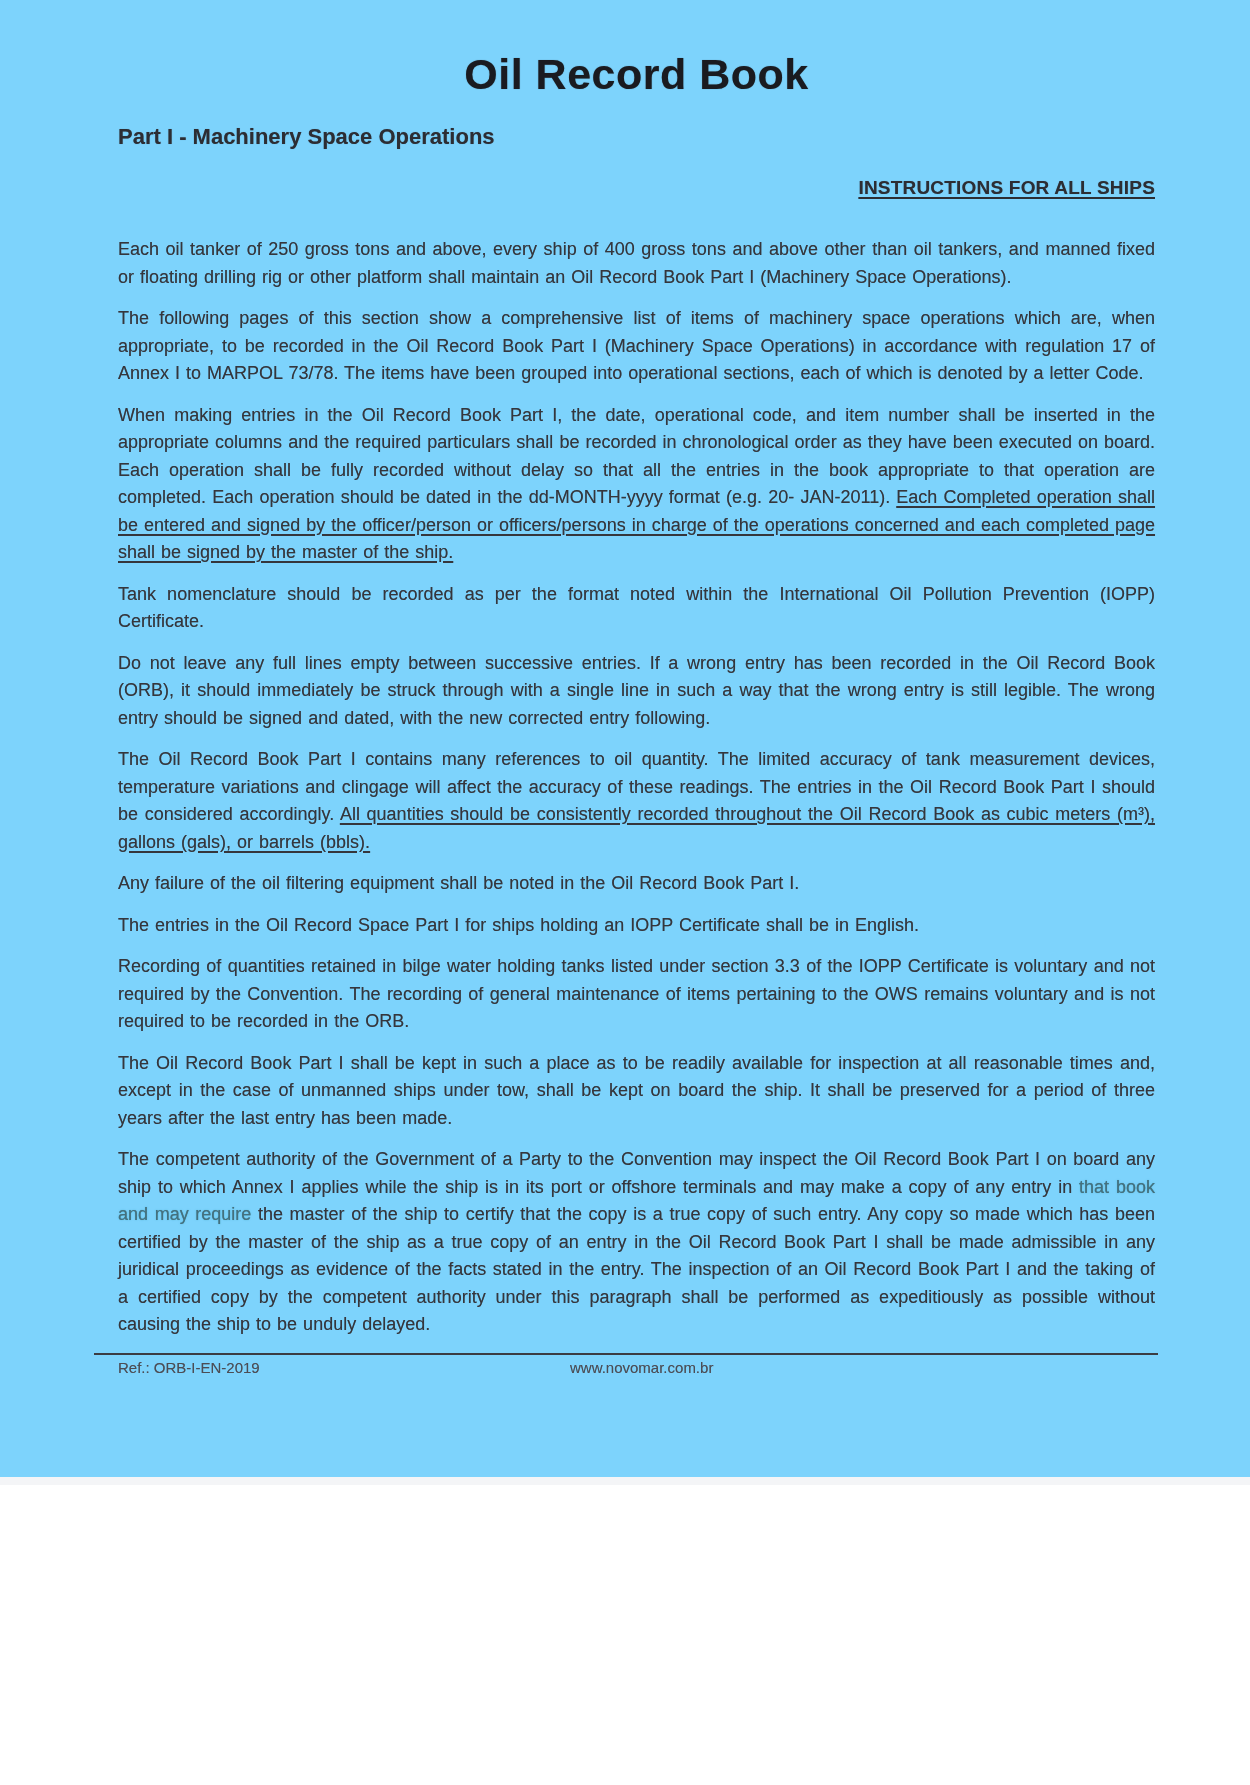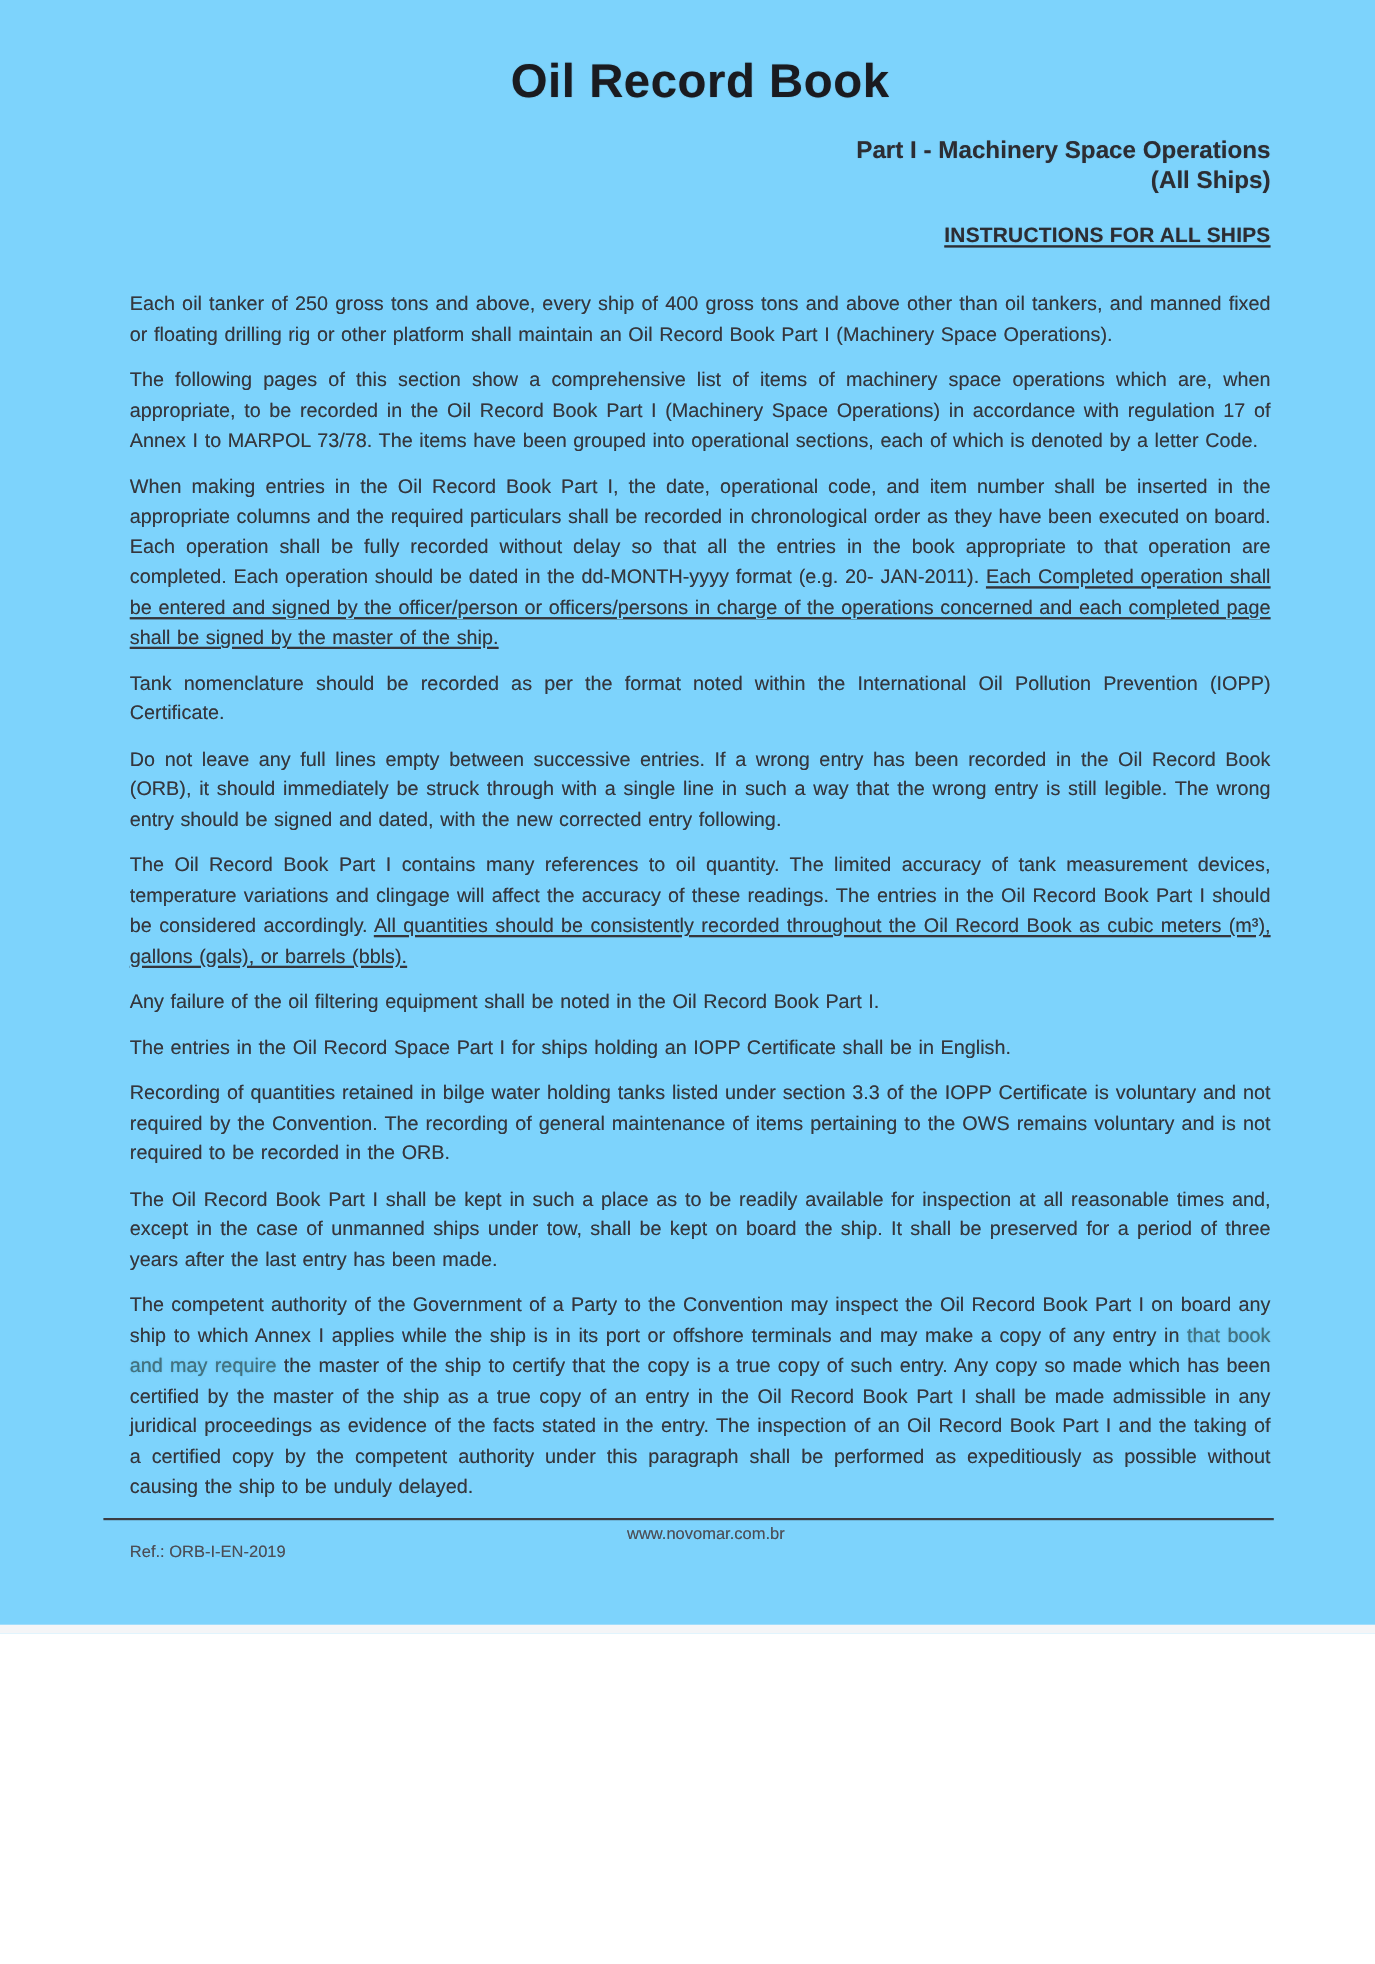--- a/index.html
+++ b/index.html
@@ -23,21 +23,21 @@
     text-align: center;
     font-size: 43px;
     line-height: 48px;
     font-weight: bold;
     color: #1a1b20;
     letter-spacing: 0.5px;
     margin: 0 0 25px 0;
     text-shadow: 0 0 1px rgba(26,27,32,0.45);
   }
   .doc-subtitle {
-    text-align: right;
+    text-align: left;
     font-size: 22px;
     line-height: 27px;
     font-weight: bold;
     color: #2c2d33;
     margin: 0 0 26px 0;
     text-shadow: 0 0 0.8px rgba(44,45,51,0.4);
   }
   .section-heading {
     text-align: right;
     font-size: 19px;
@@ -79,21 +79,21 @@
     position: relative;
     height: 26px;
     padding-top: 4px;
     font-size: 15px;
     color: #4c4d55;
     text-shadow: 0 0 0.6px rgba(76,77,85,0.5);
   }
   .footer-ref {
     position: absolute;
     left: 0px;
-    top: 20px;
+    top: 4px;
   }
   .footer-site {
     position: absolute;
     left: 452px;
     top: 4px;
   }
   .bottom-strip {
     position: absolute;
     left: 0;
     bottom: 0;
@@ -105,21 +105,20 @@
 </head>
 <body>
 
 <div class="page">
   <div class="content">
 
     <h1 class="doc-title">Oil Record Book</h1>
 
     <div class="doc-subtitle">
       <div>Part I - Machinery Space Operations</div>
-      <div>(All Ships)</div>
     </div>
 
     <div class="section-heading">INSTRUCTIONS FOR ALL SHIPS</div>
 
     <div class="paragraphs" id="paragraphs-container">
         <p><span>Each oil tanker of 250 gross tons and above, every ship of 400 gross tons and above other than oil tankers, and manned fixed or floating drilling rig or other platform shall maintain an Oil Record Book Part I (Machinery Space Operations).</span></p>
         <p><span>The following pages of this section show a comprehensive list of items of machinery space operations which are, when appropriate, to be recorded in the Oil Record Book Part I (Machinery Space Operations) in accordance with regulation 17 of Annex I to MARPOL 73/78. The items have been grouped into operational sections, each of which is denoted by a letter Code.</span></p>
         <p><span>When making entries in the Oil Record Book Part I, the date, operational code, and item number shall be inserted in the appropriate columns and the required particulars shall be recorded in chronological order as they have been executed on board. Each operation shall be fully recorded without delay so that all the entries in the book appropriate to that operation are completed. Each operation should be dated in the dd-MONTH-yyyy format (e.g. 20- JAN-2011). </span><span class="u">Each Completed operation shall be entered and signed by the officer/person or officers/persons in charge of the operations concerned and each completed page shall be signed by the master of the ship.</span></p>
         <p><span>Tank nomenclature should be recorded as per the format noted within the International Oil Pollution Prevention (IOPP) Certificate.</span></p>
         <p><span>Do not leave any full lines empty between successive entries. If a wrong entry has been recorded in the Oil Record Book (ORB), it should immediately be struck through with a single line in such a way that the wrong entry is still legible. The wrong entry should be signed and dated, with the new corrected entry following.</span></p>

